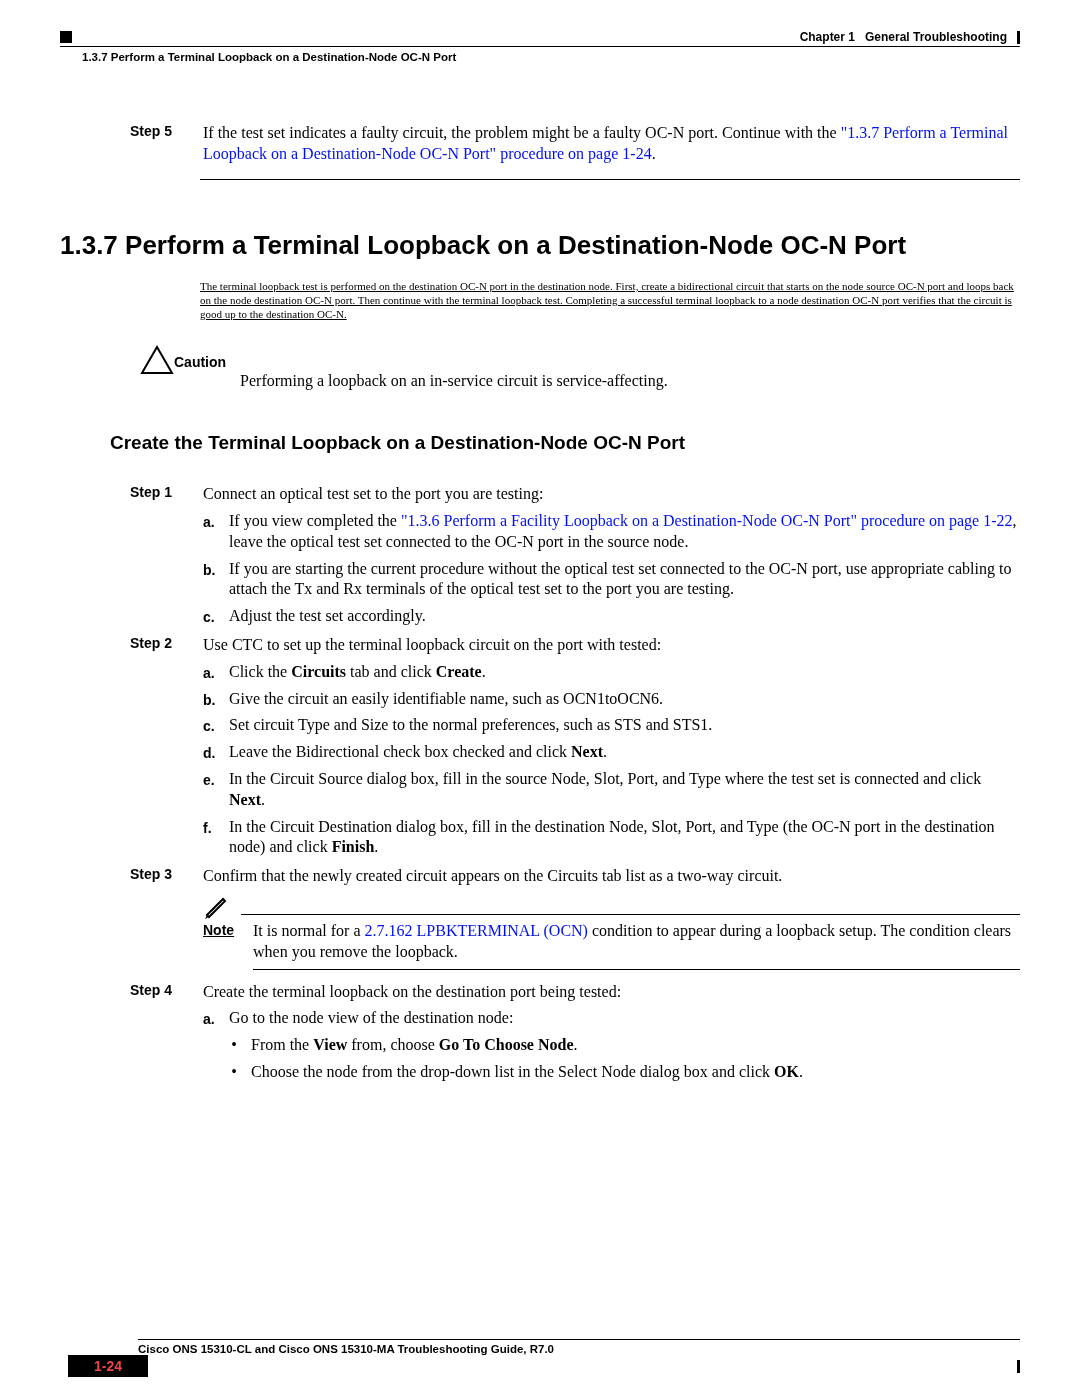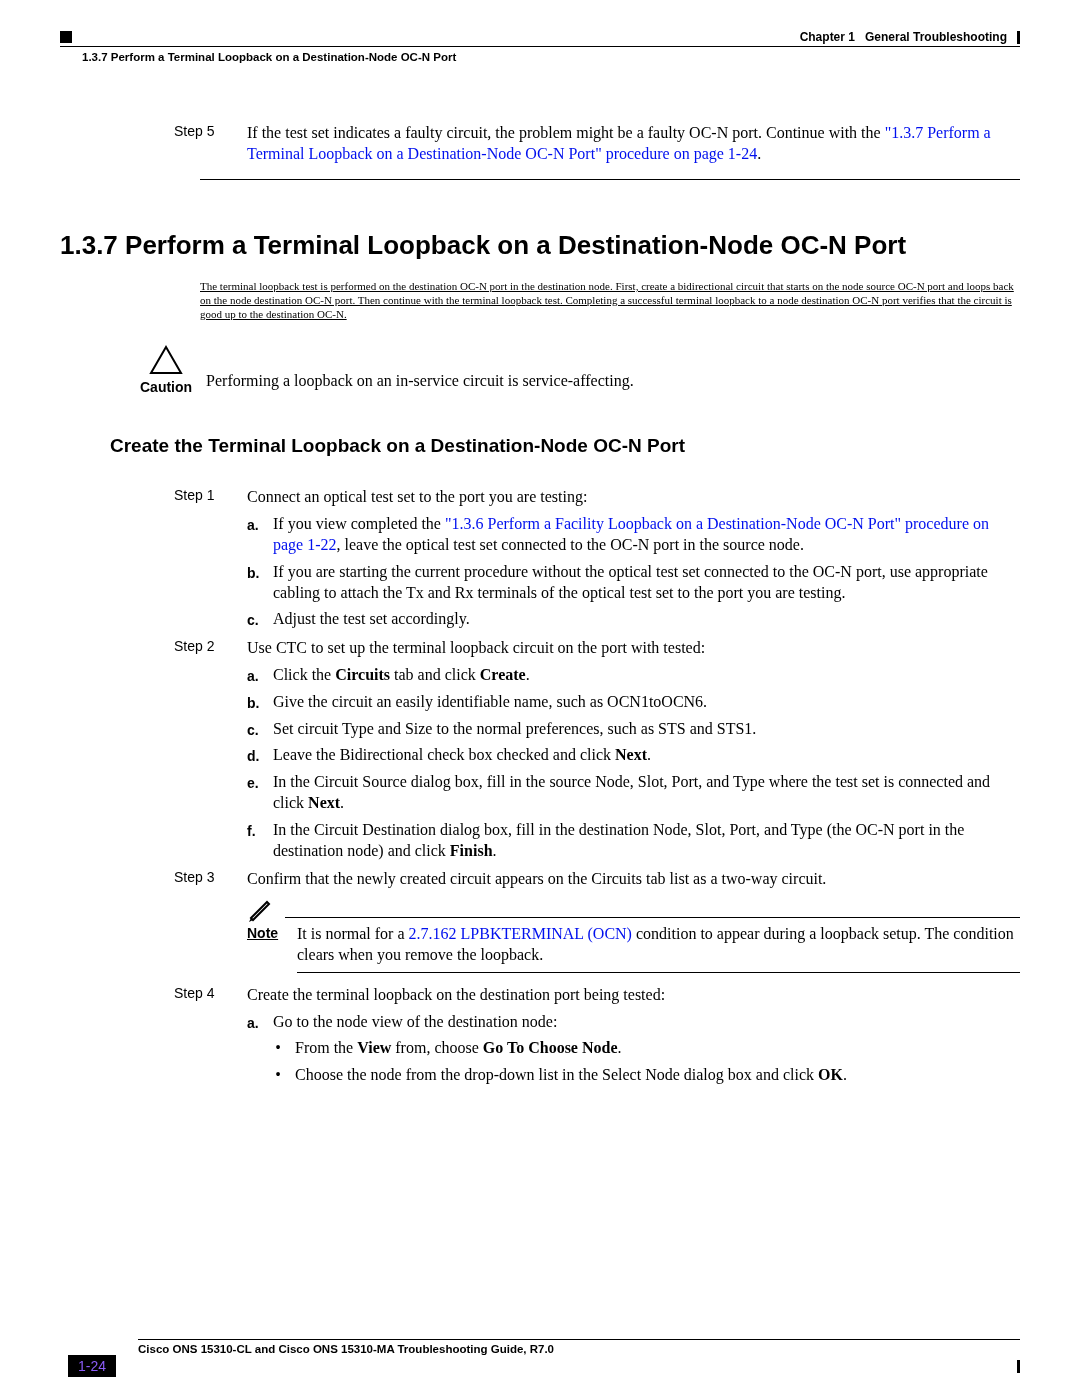--- a/index.html
+++ b/index.html
@@ -61,24 +61,23 @@
     margin-top: 60px;
     margin-left: 70px;
   }
   .step-row {
     display: flex;
     gap: 18px;
     margin-bottom: 2px;
   }
   .step-label {
     font-family: Arial, Helvetica, sans-serif;
-    font-weight: normal;
+    font-weight: bold;
     font-size: 14px;
     min-width: 55px;
-    margin-left: 44px;
   }
   .step-body {
     font-size: 16px;
     line-height: 1.3;
     flex: 1;
   }
   .link { color: #0010ee; }
   hr.sep {
     border: none;
     border-top: 1.5px solid #000;
@@ -99,21 +98,21 @@
     text-decoration: underline;
   }
   .caution-block {
     display: flex;
     align-items: flex-start;
     gap: 14px;
     margin: 24px 0 40px 80px;
   }
   .caution-left {
     display: flex;
-    flex-direction: column;
+    flex-direction: row;
     align-items: center;
     min-width: 48px;
   }
   .caution-icon svg { display: block; }
   .caution-label {
     font-family: Arial, Helvetica, sans-serif;
     font-weight: bold;
     font-size: 14px;
     margin-top: 4px;
   }
@@ -208,25 +207,25 @@
     gap: 10px;
   }
   .footer-title {
     font-family: Arial, Helvetica, sans-serif;
     font-weight: bold;
     font-size: 11.5px;
     margin-left: 70px;
   }
   .page-num-box {
     background: #000;
-    color: #8b5cf6;
-    font-family: Arial, Helvetica, sans-serif;
-    font-weight: normal;
-    font-size: 14px;
-    padding: 3px 10px;
+    color: #ef4444;
+    font-family: Arial, Helvetica, sans-serif;
+    font-weight: bold;
+    font-size: 14px;
+    padding: 3px 26px;
   }
 </style>
 </head>
 <body>
 
 <div class="page">
 
   <div class="header">
     <div class="header-left">
       <span class="black-square"></span>

